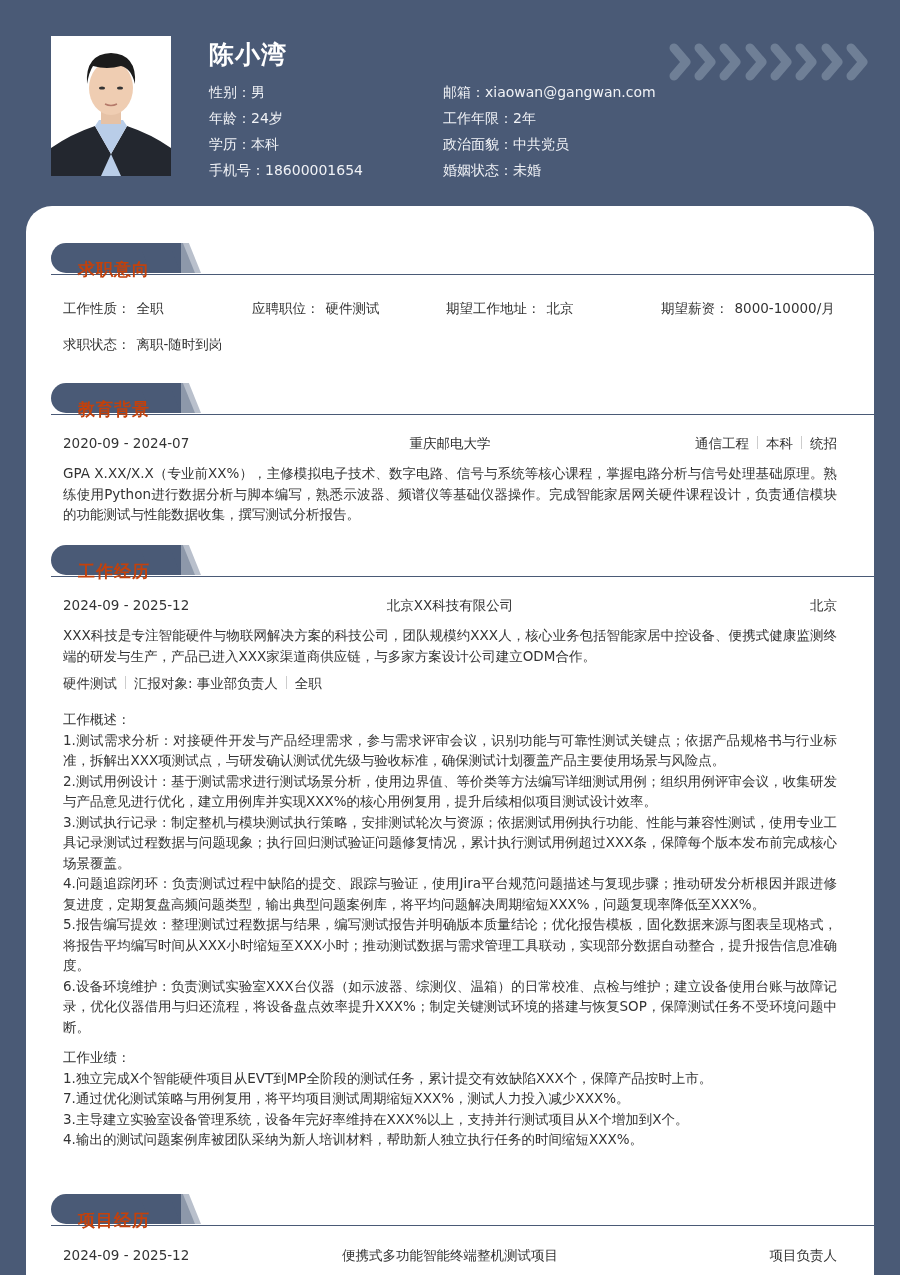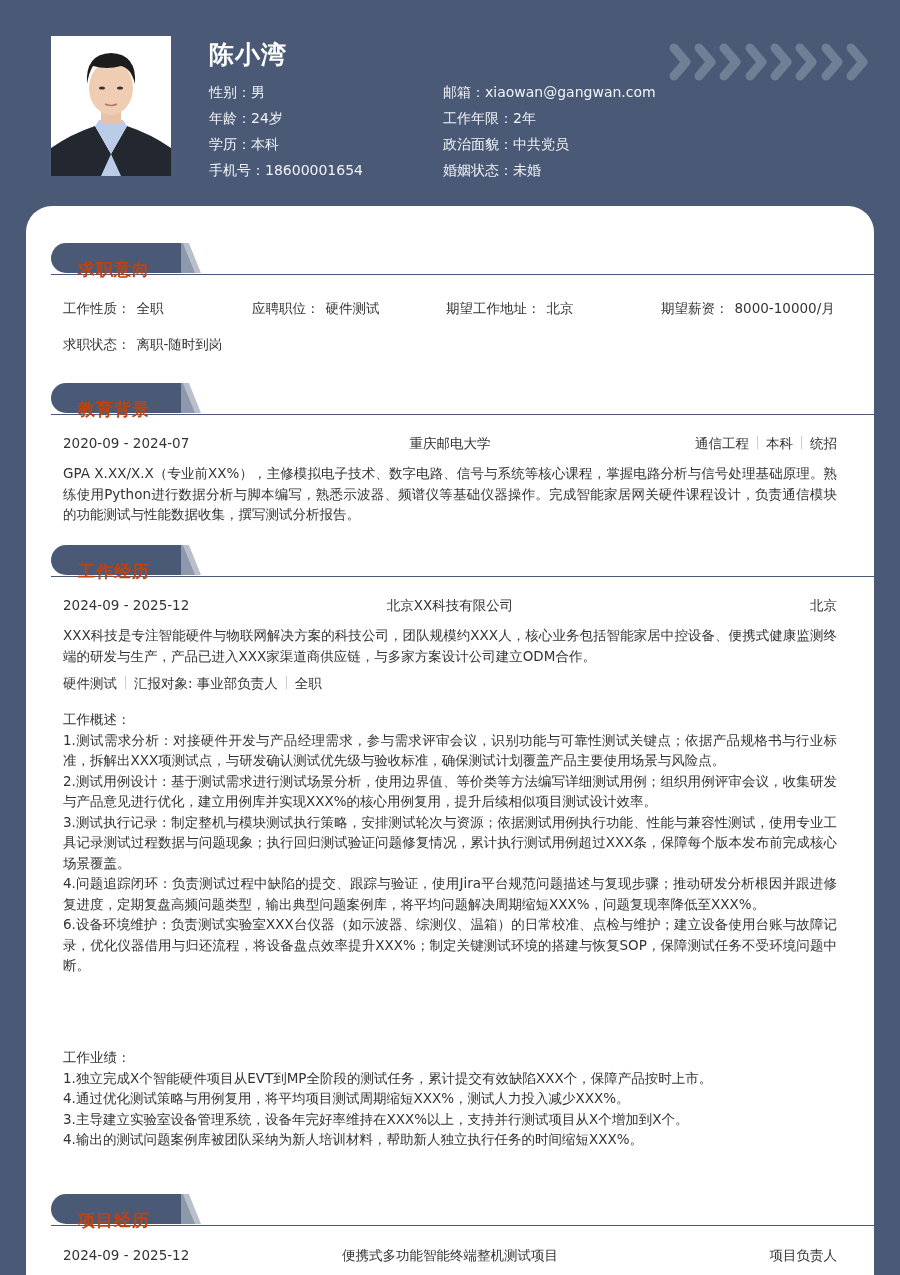--- a/index.html
+++ b/index.html
@@ -157,27 +157,28 @@
   </div>
   <div class="para" style="top:419px;">XXX科技是专注智能硬件与物联网解决方案的科技公司，团队规模约XXX人，核心业务包括智能家居中控设备、便携式健康监测终端的研发与生产，产品已进入XXX家渠道商供应链，与多家方案设计公司建立ODM合作。</div>
   <div class="kv" style="left:37px; top:469px;"><span>硬件测试</span><span class="sep"></span><span>汇报对象: 事业部负责人</span><span class="sep"></span><span>全职</span></div>
 
   <div class="para" style="top:503px;">
     <p>工作概述：</p>
     <p>1.测试需求分析：对接硬件开发与产品经理需求，参与需求评审会议，识别功能与可靠性测试关键点；依据产品规格书与行业标准，拆解出XXX项测试点，与研发确认测试优先级与验收标准，确保测试计划覆盖产品主要使用场景与风险点。</p>
     <p>2.测试用例设计：基于测试需求进行测试场景分析，使用边界值、等价类等方法编写详细测试用例；组织用例评审会议，收集研发与产品意见进行优化，建立用例库并实现XXX%的核心用例复用，提升后续相似项目测试设计效率。</p>
     <p>3.测试执行记录：制定整机与模块测试执行策略，安排测试轮次与资源；依据测试用例执行功能、性能与兼容性测试，使用专业工具记录测试过程数据与问题现象；执行回归测试验证问题修复情况，累计执行测试用例超过XXX条，保障每个版本发布前完成核心场景覆盖。</p>
     <p>4.问题追踪闭环：负责测试过程中缺陷的提交、跟踪与验证，使用Jira平台规范问题描述与复现步骤；推动研发分析根因并跟进修复进度，定期复盘高频问题类型，输出典型问题案例库，将平均问题解决周期缩短XXX%，问题复现率降低至XXX%。</p>
+    <p>5.报告编写提效：整理测试过程数据与结果，编写测试报告并明确版本质量结论；优化报告模板，固化数据来源与图表呈现格式，将报告平均编写时间从XXX小时缩短至XXX小时；推动测试数据与需求管理工具联动，实现部分数据自动整合，提升报告信息准确度。</p>
     <p>6.设备环境维护：负责测试实验室XXX台仪器（如示波器、综测仪、温箱）的日常校准、点检与维护；建立设备使用台账与故障记录，优化仪器借用与归还流程，将设备盘点效率提升XXX%；制定关键测试环境的搭建与恢复SOP，保障测试任务不受环境问题中断。</p>
   </div>
 
   <div class="para" style="top:841px;">
     <p>工作业绩：</p>
     <p>1.独立完成X个智能硬件项目从EVT到MP全阶段的测试任务，累计提交有效缺陷XXX个，保障产品按时上市。</p>
-    <p>4.通过优化测试策略与用例复用，将平均项目测试周期缩短XXX%，测试人力投入减少XXX%。</p>
+    <p>7.通过优化测试策略与用例复用，将平均项目测试周期缩短XXX%，测试人力投入减少XXX%。</p>
     <p>3.主导建立实验室设备管理系统，设备年完好率维持在XXX%以上，支持并行测试项目从X个增加到X个。</p>
     <p>4.输出的测试问题案例库被团队采纳为新人培训材料，帮助新人独立执行任务的时间缩短XXX%。</p>
   </div>
 
   <div class="section-head" style="top:988px;">
     <div class="line"></div>
     <div class="slant2"></div>
     <div class="slant1"></div>
     <div class="pill"></div>
     <div class="pill-fix"></div>

